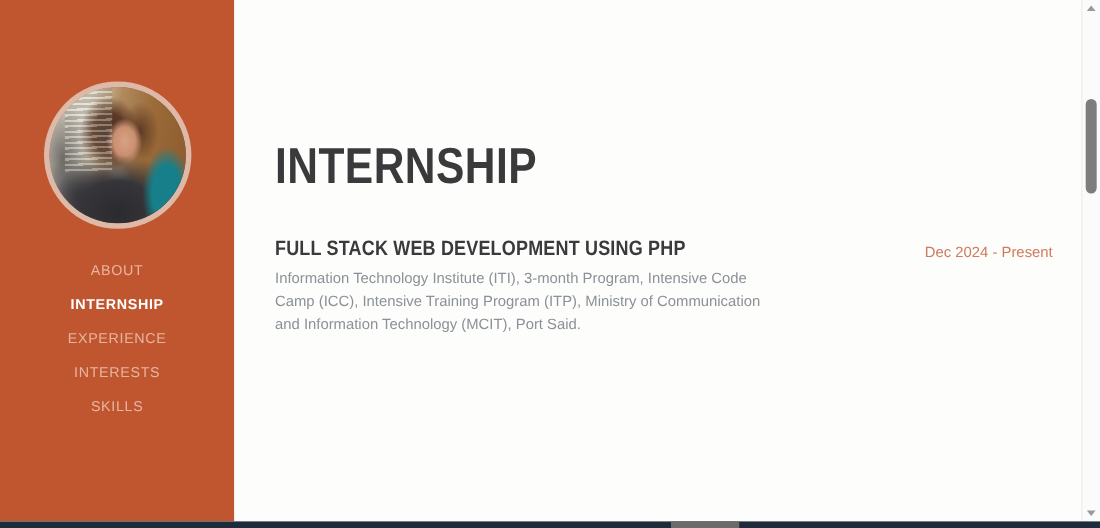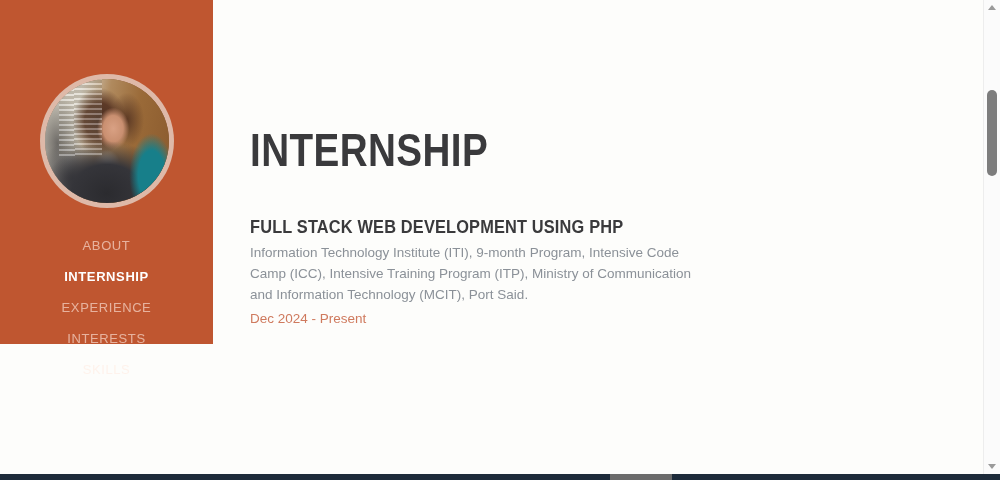--- a/index.html
+++ b/index.html
@@ -30,21 +30,21 @@
     background: #fdfdfb;
     overflow: hidden;
   }
 
   
   .sidebar {
     position: absolute;
     left: 0;
     top: 0;
     width: 213px;
-    height: 344px;
+    height: 474px;
     background: #bf5630;
     display: flex;
     flex-direction: column;
     align-items: center;
   }
 
   .avatar-wrap {
     margin-top: 74px;
     width: 134px;
     height: 134px;
@@ -150,21 +150,20 @@
     position: absolute;
     left: 37px;
     top: 216px;
     right: 36px;
   }
 
   .entry-row {
     display: flex;
     justify-content: space-between;
     align-items: flex-start;
-    flex-direction: column;
   }
 
   .entry-left { max-width: 470px; }
 
   .entry-title {
     font-family: "Liberation Sans Narrow", "Liberation Sans", sans-serif;
     font-size: 19px;
     font-weight: bold;
     letter-spacing: 0.2px;
     color: #3a3a3c;
@@ -273,21 +272,21 @@
     </nav>
 
     <main class="content">
 
       <h1 class="section-title">INTERNSHIP</h1>
 
       <div class="entry">
         <div class="entry-row">
           <div class="entry-left">
             <h3 class="entry-title">FULL STACK WEB DEVELOPMENT USING PHP</h3>
-            <p class="entry-desc">Information Technology Institute (ITI), 9-month Program, Intensive Code Camp (ICC), Intensive Training Program (ITP), Ministry of Communication and Information Technology (MCIT), Port Said.</p>
+            <p class="entry-desc">Information Technology Institute (ITI), 3-month Program, Intensive Code Camp (ICC), Intensive Training Program (ITP), Ministry of Communication and Information Technology (MCIT), Port Said.</p>
           </div>
           <div class="entry-date">Dec 2024 - Present</div>
         </div>
       </div>
 
     </main>
 
   </div>
 
   <div class="scrollbar-v">

